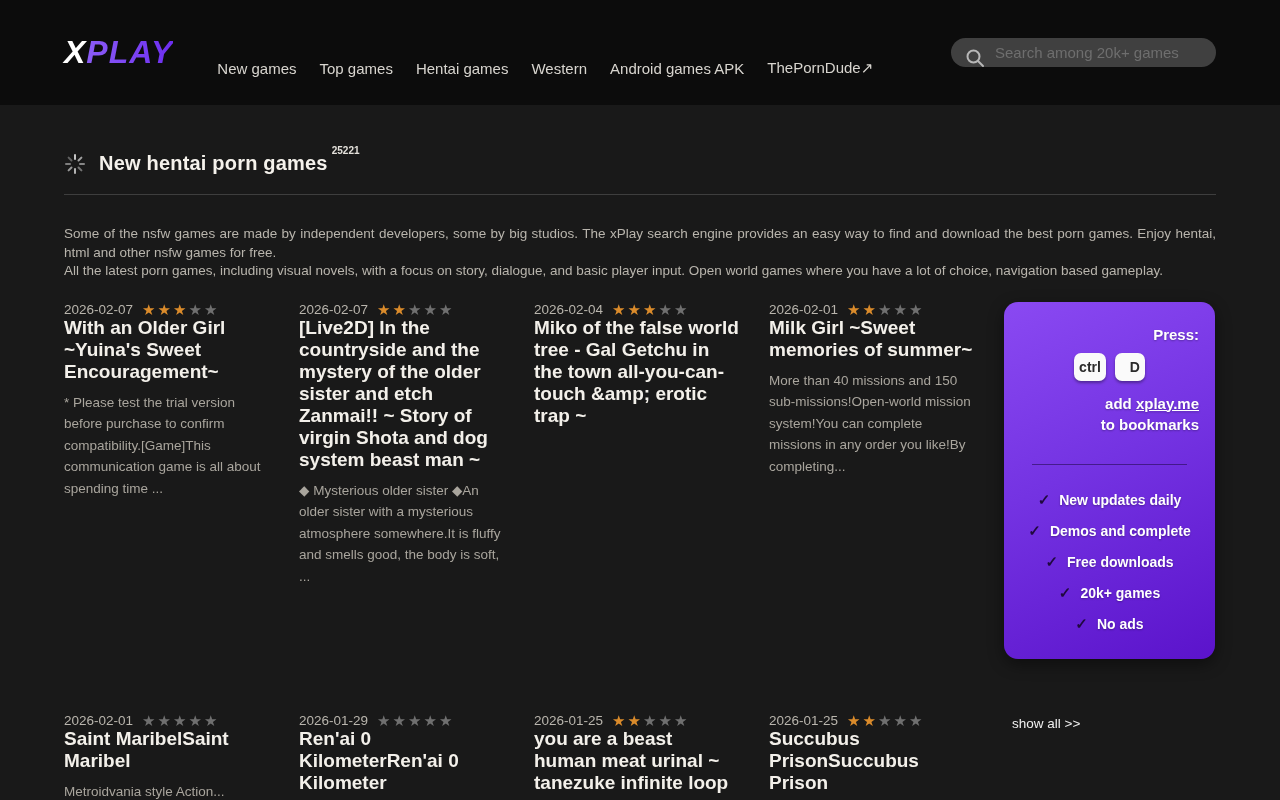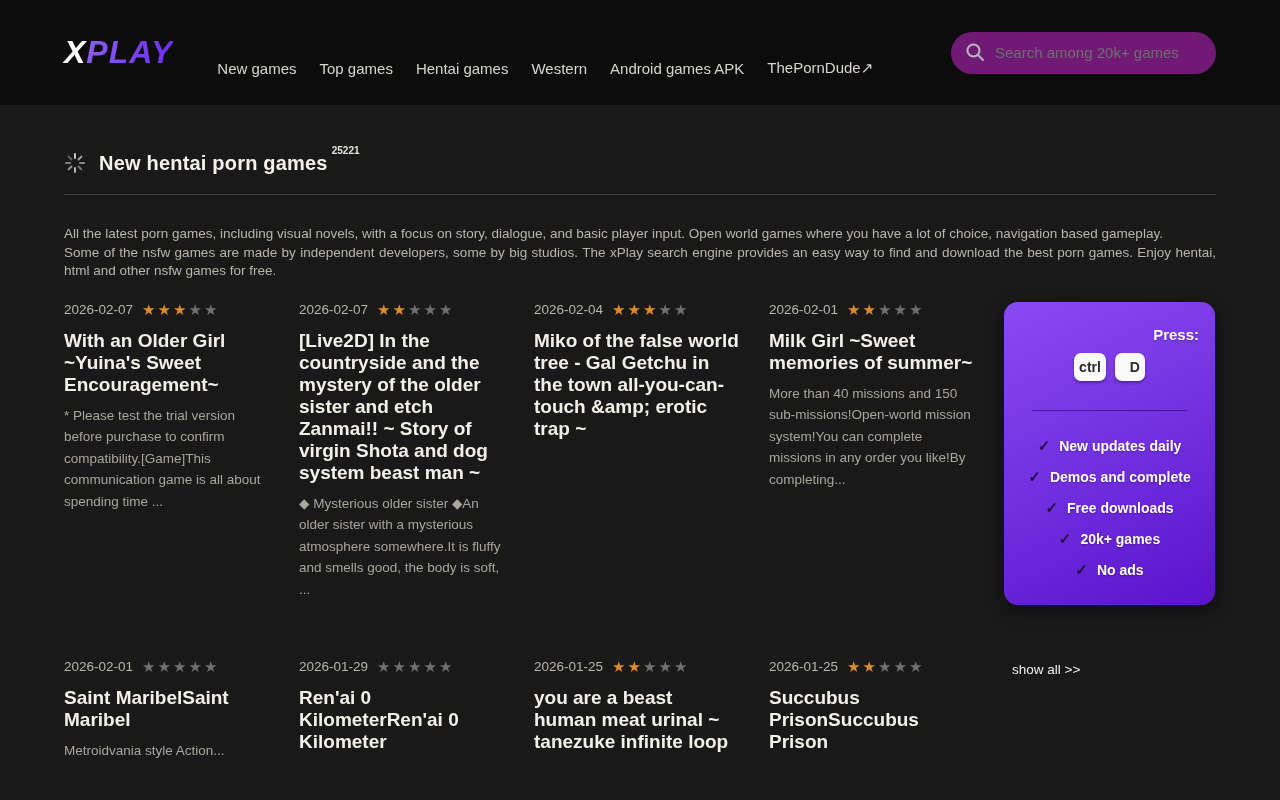--- a/index.html
+++ b/index.html
@@ -21,32 +21,32 @@
   .logo .play {
     background:linear-gradient(90deg,#8b5cf6,#6d2ef0);
     -webkit-background-clip:text; background-clip:text; color:transparent;
   }
   .nav { display:flex; align-items:center; gap:23px; margin-left:44px;margin-top:31px; }
   .nav-item {
     color:#d8d5cf; font-size:15px; text-decoration:none; cursor:pointer; white-space:nowrap;
   }
   .search-wrap { margin-left:auto; position:relative; }
   .search-input {
-    width:265px; height:42px; border-radius:21px; border:none; outline:none;
-    background:#701a75; color:#cfcfcf; font-size:15px;
+    width:265px; height:29px; border-radius:21px; border:none; outline:none;
+    background:#404040; color:#cfcfcf; font-size:15px;
     padding:0 16px 0 44px; font-family:"Liberation Sans", sans-serif;
   }
   .search-input::placeholder { color:#6e6e6e; }
   .search-icon {
     position:absolute; left:14px; top:10px; width:20px; height:20px; pointer-events:none;
   }
 
   
   .main { padding:0 64px; }
-  .heading-row { margin-top:47px; display:flex; align-items:flex-start; gap:13px; }
+  .heading-row { margin-top:47px; display:flex; align-items:flex-end; gap:13px; }
   .spinner-icon { width:22px; height:22px; }
   .page-title { font-size:20px; font-weight:bold; color:#f5f2ec; letter-spacing:.2px; }
   .page-count { font-size:10px; font-weight:bold; color:#e4e1db; vertical-align:top; position:relative; top:-7px; margin-left:4px; }
   .divider { margin-top:19px; border-top:1px solid #3e3e3e; }
 
   .intro { margin-top:30px; color:#b9b5ad; font-size:13.5px; line-height:18.5px; text-align:justify; }
 
   
   .grid {
     margin-top:21px;
@@ -55,21 +55,21 @@
     column-gap:30px; row-gap:54px;
     align-items:start;
   }
   .card { cursor:pointer; }
   .meta { display:flex; align-items:flex-end; gap:9px; }
   .date { color:#b9b5ad; font-size:13.5px; }
   .stars { font-size:15px; letter-spacing:2px; line-height:1; }
   .star { color:#6f6f6f; }
   .star.filled { color:#da8b2b; }
   .card-title {
-    margin-top:13px; color:#f3f0ea; font-size:19px; font-weight:bold; line-height:22px;
+    color:#f3f0ea; font-size:19px; font-weight:bold; line-height:22px;
   }
   .card-desc { margin-top:9px; color:#a9a59d; font-size:13.5px; line-height:21.5px; }
 
   
   .promo {
     border-radius:14px;
     background:linear-gradient(155deg,#8a49f2 0%,#7433e2 45%,#5b13cb 100%);
     box-shadow:0 5px 16px rgba(0,0,0,.45);
     padding:24px 16px 26px 16px;
     text-align:right; color:#ffffff;
@@ -133,22 +133,22 @@
       </g>
     </svg>
     <div>
       <span class="page-title">New hentai porn games</span><span class="page-count">25221</span>
     </div>
   </div>
 
   <div class="divider"></div>
 
   <div class="intro">
+    <p>Some of the nsfw games are made by independent developers, some by big studios. The xPlay search engine provides an easy way to find and download the best porn games. Enjoy hentai, html and other nsfw games for free.</p>
     <p>All the latest porn games, including visual novels, with a focus on story, dialogue, and basic player input. Open world games where you have a lot of choice, navigation based gameplay.</p>
-    <p>Some of the nsfw games are made by independent developers, some by big studios. The xPlay search engine provides an easy way to find and download the best porn games. Enjoy hentai, html and other nsfw games for free.</p>
   </div>
 
   <div class="grid">
 
     <div class="card">
       <div class="meta">
         <span class="date">2026-02-07</span>
         <span class="stars"><span class="star filled">★</span><span class="star filled">★</span><span class="star filled">★</span><span class="star">★</span><span class="star">★</span></span>
       </div>
       <div class="card-title">With an Older Girl ~Yuina's Sweet Encouragement~</div>
@@ -180,20 +180,25 @@
       <div class="card-title">Milk Girl ~Sweet memories of summer~</div>
       <div class="card-desc">More than 40 missions and 150 sub-missions!Open-world mission system!You can complete missions in any order you like!By completing...</div>
     </div>
 
     <div class="promo">
       <div class="press-label">Press:</div>
       <div class="keys">
         <span class="keycap">ctrl</span>
         <span class="keycap">D</span>
       </div>
+      <div class="add-line">
+        <span>add</span>
+        <a class="bookmark-link">xplay.me</a><br>
+        <span>to bookmarks</span>
+      </div>
       <div class="promo-divider"></div>
       <div class="features">
         <div class="feature">
             <span class="check">✓</span>
             <span>New updates daily</span>
           </div>
         <div class="feature">
             <span class="check">✓</span>
             <span>Demos and complete</span>
           </div>

